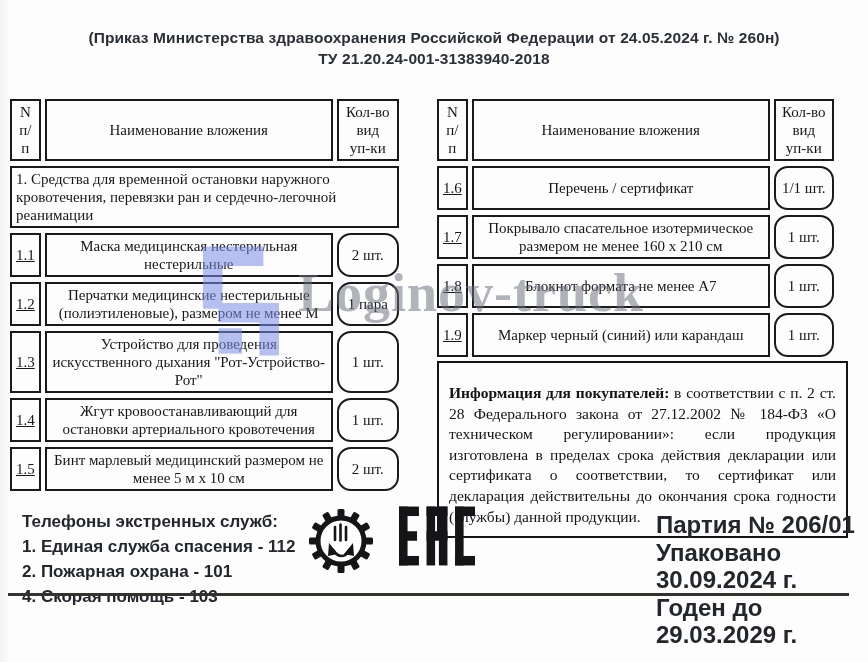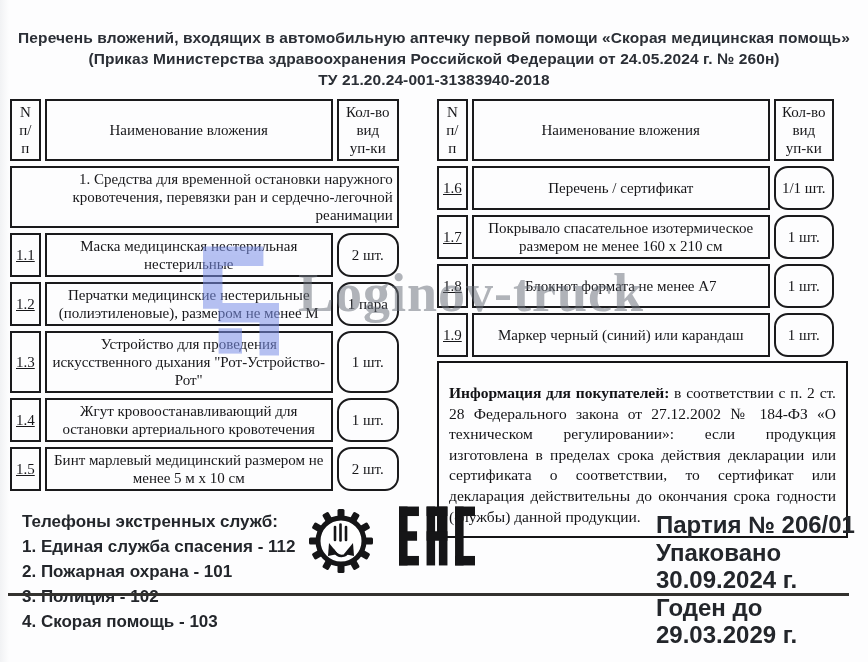--- a/index.html
+++ b/index.html
@@ -16,21 +16,21 @@
   table.items{position:absolute;border-collapse:separate;border-spacing:4px 5px;table-layout:fixed;}
   table.left-table{left:6px;top:94px;}
   table.right-table{left:433px;top:94px;}
   table.items th,table.items td{
     border:2px solid #1a1a1c;background:rgba(255,255,255,.25);
     font-family:"Liberation Serif",serif;color:#17171a;
     font-size:15px;line-height:18px;padding:2px 4px;vertical-align:middle;
   }
   table.items th{height:50px;font-weight:normal;text-align:center;white-space:pre-line;}
   th.c-num{text-align:left;vertical-align:top;padding:1px 3px;}
-  td.c-section{height:52px;text-align:right;font-size:15.5px;line-height:19px;padding:2px 14px;}
+  td.c-section{height:52px;text-align:left;font-size:15.5px;line-height:19px;padding:2px 14px;}
   td.c-num{vertical-align:top;padding:1px 2px 1px 3px;font-size:14.5px;text-decoration:underline;}
   td.c-name{text-align:center;padding:2px 6px;height:36px;}
   td.c-qty{text-align:center;height:36px;border-radius:14px;}
   .col-num{width:27px;}
   .left-table .col-name{width:288px;} .left-table .col-qty{width:62px;}
   .right-table .col-name{width:298px;} .right-table .col-qty{width:60px;}
   
   .info-box{position:absolute;left:437px;top:361px;width:411px;box-sizing:border-box;
     border:2.5px solid #141416;padding:20px 10px 9px 10px;background:rgba(255,255,255,.2);
     font-family:"Liberation Serif",serif;font-size:15.5px;line-height:20.6px;
@@ -52,21 +52,20 @@
   .wm-text{position:absolute;left:298px;top:262px;z-index:6;pointer-events:none;
     font-size:54px;font-weight:700;letter-spacing:1px;color:rgba(106,112,121,.52);
     font-family:Liberation Serif, serif;white-space:nowrap;}
 </style>
 </head>
 <body>
 
 <div class="page">
 
   <div class="title">
-    <div>Перечень вложений, входящих в автомобильную аптечку первой помощи «Скорая медицинская помощь»</div>
     <div>(Приказ Министерства здравоохранения Российской Федерации от 24.05.2024 г. № 260н)</div>
     <div>ТУ 21.20.24-001-31383940-2018</div>
   </div>
 
   <table class="items left-table">
     <colgroup>
         <col class="col-num">
         <col class="col-name">
         <col class="col-qty">
       </colgroup>
@@ -152,21 +151,20 @@
       </tbody>
   </table>
 
   <div class="info-box"><span class="lead">Информация для покупателей:</span><span> в соответствии с п. 2 ст. 28 Федерального закона от 27.12.2002 № 184-ФЗ «О техническом регулировании»: если продукция изготовлена в пределах срока действия декларации или сертификата о соответствии, то сертификат или декларация действительны до окончания срока годности (службы) данной продукции.</span></div>
 
   <div class="phones">
     <div>Телефоны экстренных служб:</div>
     <div>
         <div>1. Единая служба спасения - 112</div>
         <div>2. Пожарная охрана - 101</div>
-        <div>3. Полиция - 102</div>
         <div>4. Скорая помощь - 103</div>
       </div>
   </div>
 
   <div class="gear">
     <svg width="64" height="64" viewBox="0 0 64 64">
       <g fill="#151517">
         <g transform="rotate(0,32,32)">
             <rect x="28.5" y="0" width="7" height="12" rx="1.5"></rect>
           </g>

